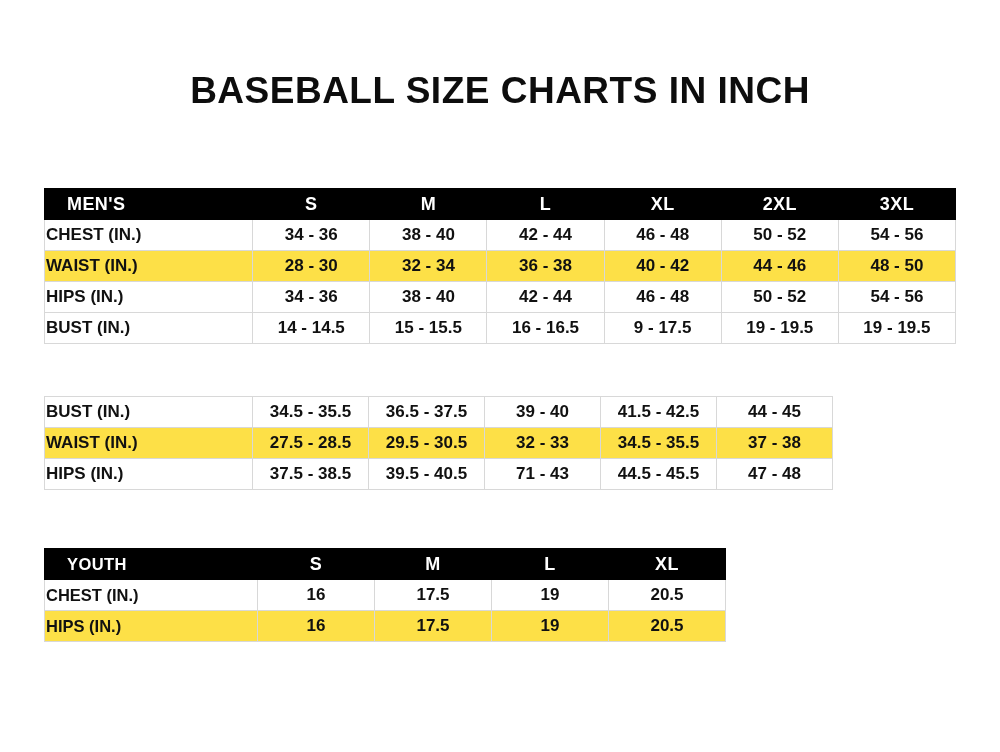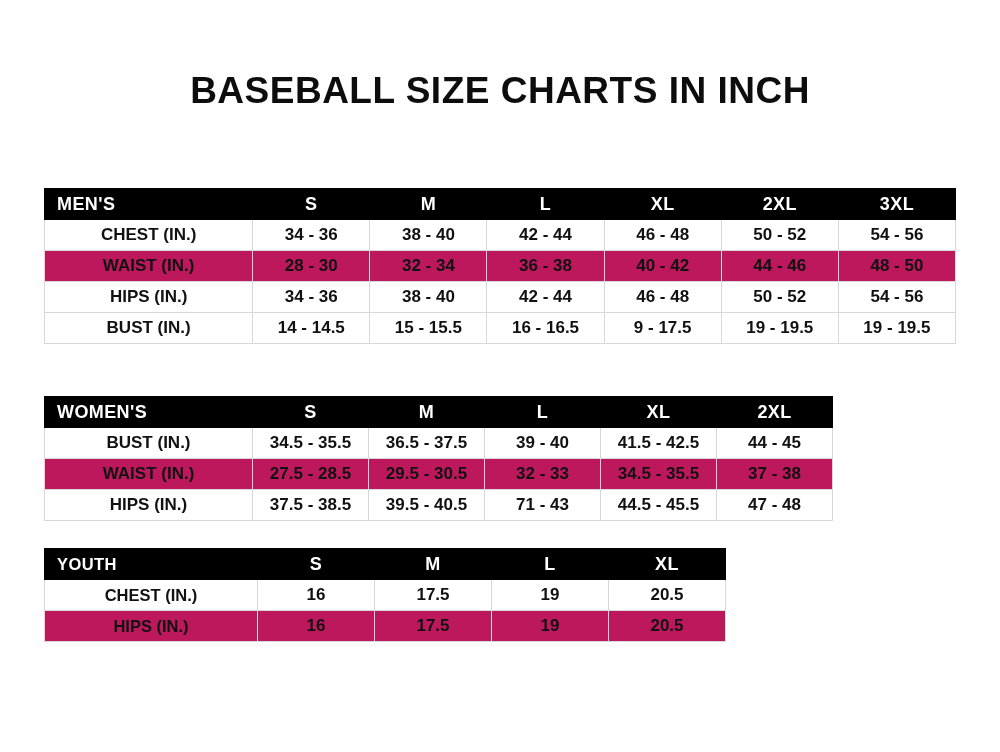--- a/index.html
+++ b/index.html
@@ -51,29 +51,29 @@
 
   .chart tr.head td {
     background: #000000;
     color: #ffffff;
     border: 1px solid #000000;
     font-size: 18px;
     letter-spacing: 0.4px;
   }
   .chart tr.head td.label {
     text-align: left;
-    padding-left: 12px;
+    padding-left: 22px;
   }
 
   .chart tr.alt td {
-    background: #be185d;
+    background: #fde047;
   }
 
   .chart td.label {
-    text-align: center;
+    text-align: left;
     font-size: 17px;
   }
 
   
   #mens-chart { top: 188px; left: 44px; width: 912px; }
   #mens-chart tr { height: 31px; }
   #mens-chart col.c0 { width: 208px; }
   #mens-chart col.cx { width: 117px; }
 
   
@@ -159,28 +159,20 @@
   <table class="chart" id="womens-chart">
     <colgroup>
       <col class="c0">
         <col class="cx">
         <col class="cx">
         <col class="cx">
         <col class="cx">
         <col class="cx">
     </colgroup>
     <tbody>
-      <tr class="head">
-        <td class="label">WOMEN'S</td>
-        <td>S</td>
-        <td>M</td>
-        <td>L</td>
-        <td>XL</td>
-        <td>2XL</td>
-      </tr>
       <tr>
         <td class="label">BUST (IN.)</td>
         <td>34.5 - 35.5</td>
         <td>36.5 - 37.5</td>
         <td>39 - 40</td>
         <td>41.5 - 42.5</td>
         <td>44 - 45</td>
       </tr>
       <tr class="alt">
         <td class="label">WAIST (IN.)</td>

